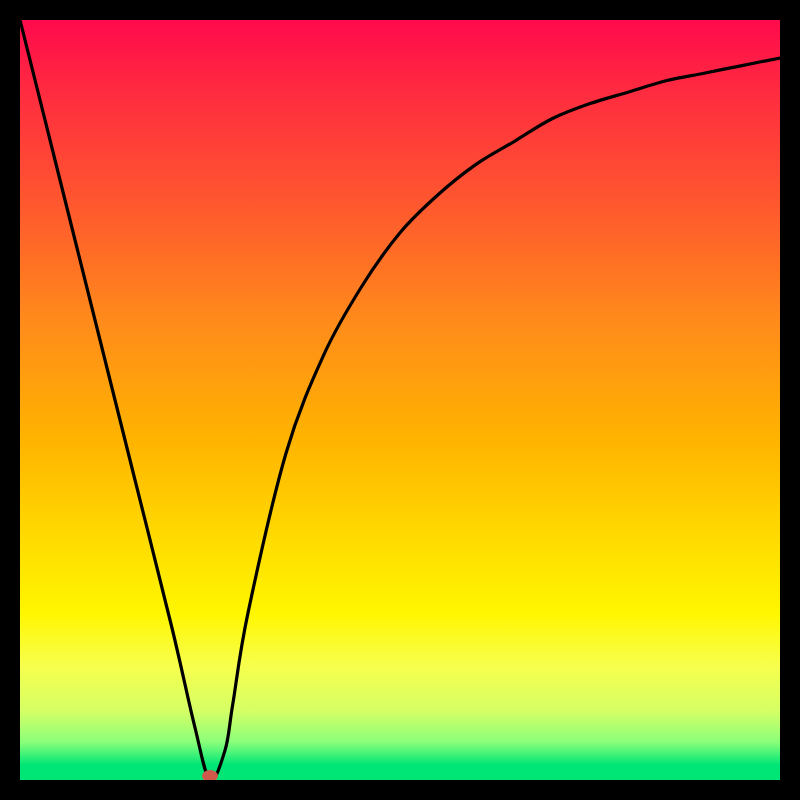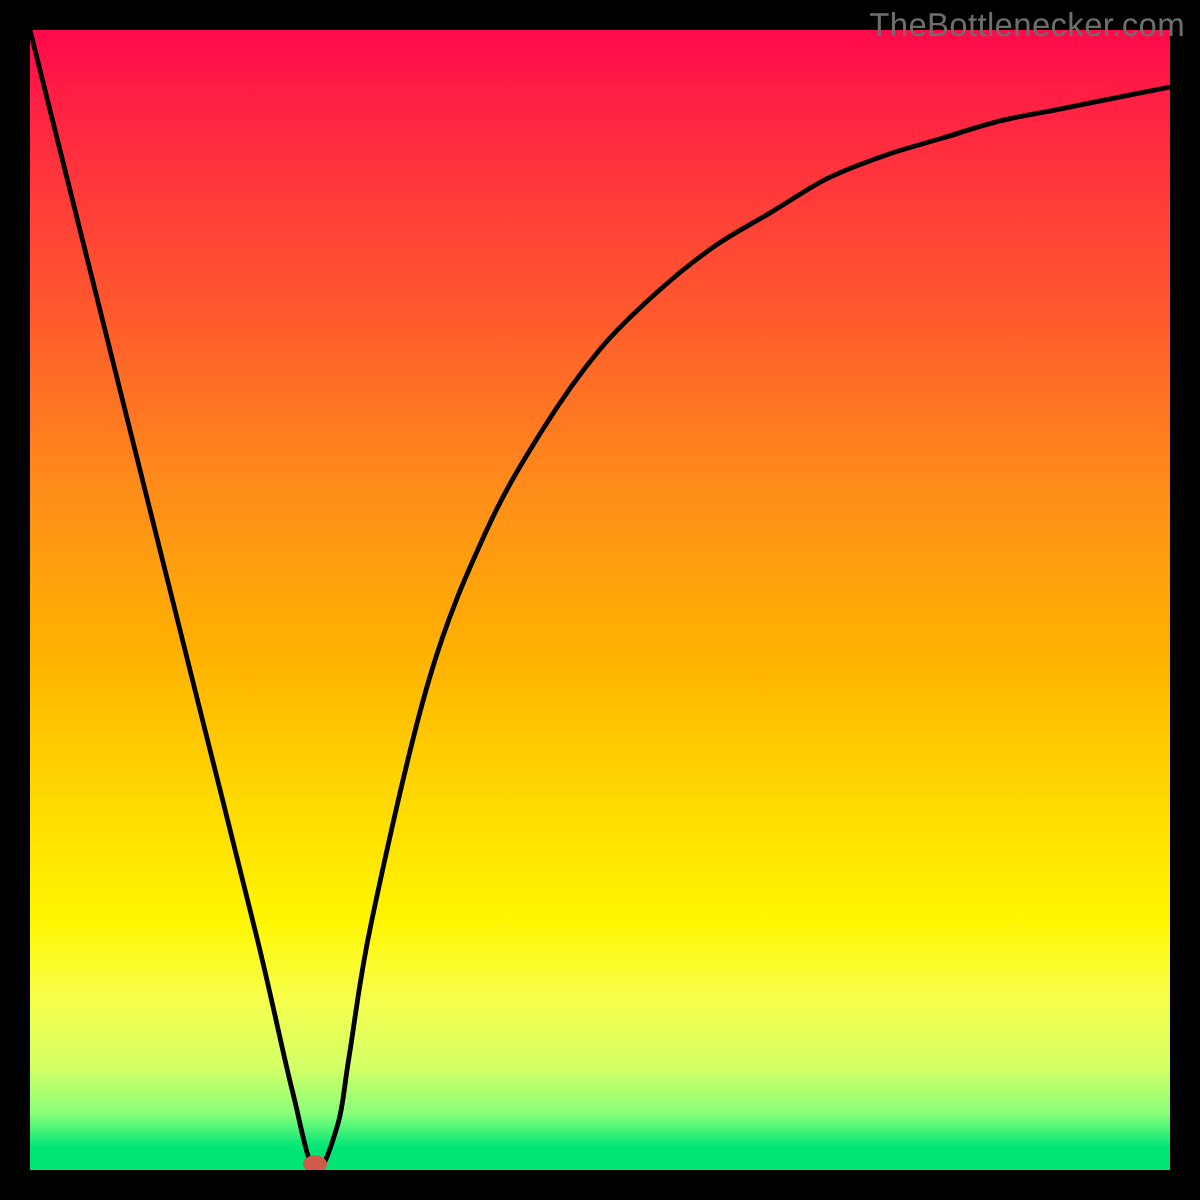--- a/index.html
+++ b/index.html
@@ -60,14 +60,13 @@
 </head>
 <body>
 
 <div class="container">
   <div class="plot-area">
     <svg class="curve" viewBox="0 0 760 760">
       <path id="curve-path" fill="none" stroke="#000" stroke-width="3.2" stroke-linecap="round" d="M 0,0 C 6.333333333333333,25.333333333333332 25.333333333333336,101.33333333333334 38,152 C 50.666666666666664,202.66666666666666 63.333333333333336,253.33333333333334 76,304 C 88.66666666666667,354.6666666666667 101.33333333333333,405.3333333333333 114,456 C 126.66666666666667,506.6666666666667 141.86666666666667,566.2 152,608 C 162.13333333333333,649.8 168.46666666666667,681.4666666666666 174.8,706.8 C 181.13333333333335,732.1333333333333 184.93333333333334,756.2 190,760 C 195.06666666666666,763.8 201.4,742.2666666666667 205.20000000000002,729.6 C 209.00000000000003,716.9333333333334 209,706.8 212.8,684 C 216.60000000000002,661.2 219.13333333333333,634.5999999999999 228,592.8 C 236.86666666666667,551 253.33333333333334,476.26666666666665 266,433.2 C 278.6666666666667,390.1333333333333 291.3333333333333,362.26666666666665 304,334.4 C 316.6666666666667,306.5333333333333 329.3333333333333,286.26666666666665 342,266 C 354.6666666666667,245.73333333333335 367.3333333333333,228.00000000000009 380,212.80000000000007 C 392.6666666666667,197.60000000000005 405.33333333333337,186.19999999999996 418.00000000000006,174.79999999999995 C 430.66666666666674,163.39999999999995 443.33333333333337,153.26666666666662 456,144.39999999999998 C 468.66666666666663,135.53333333333333 481.3333333333333,129.20000000000002 494,121.60000000000002 C 506.6666666666667,114.00000000000001 519.3333333333334,105.13333333333328 532,98.79999999999995 C 544.6666666666666,92.46666666666663 557.3333333333334,88.03333333333336 570,83.60000000000002 C 582.6666666666666,79.16666666666669 595.3333333333334,75.99999999999994 608,72.19999999999993 C 620.6666666666666,68.39999999999992 633.3333333333334,63.96666666666662 646,60.799999999999955 C 658.6666666666666,57.63333333333329 671.3333333333334,55.733333333333256 684,53.19999999999993 C 696.6666666666666,50.66666666666661 709.3333333333334,48.13333333333335 722,45.60000000000002 C 734.6666666666666,43.0666666666667 753.6666666666666,39.26666666666667 760,38"></path>
       <ellipse id="min-marker" rx="8" ry="6" cx="190" cy="756" fill="#d05a4a"></ellipse>
     </svg>
   </div>
-  <div class="attribution">TheBottlenecker.com</div>
 </div>
 
 </body></html>

